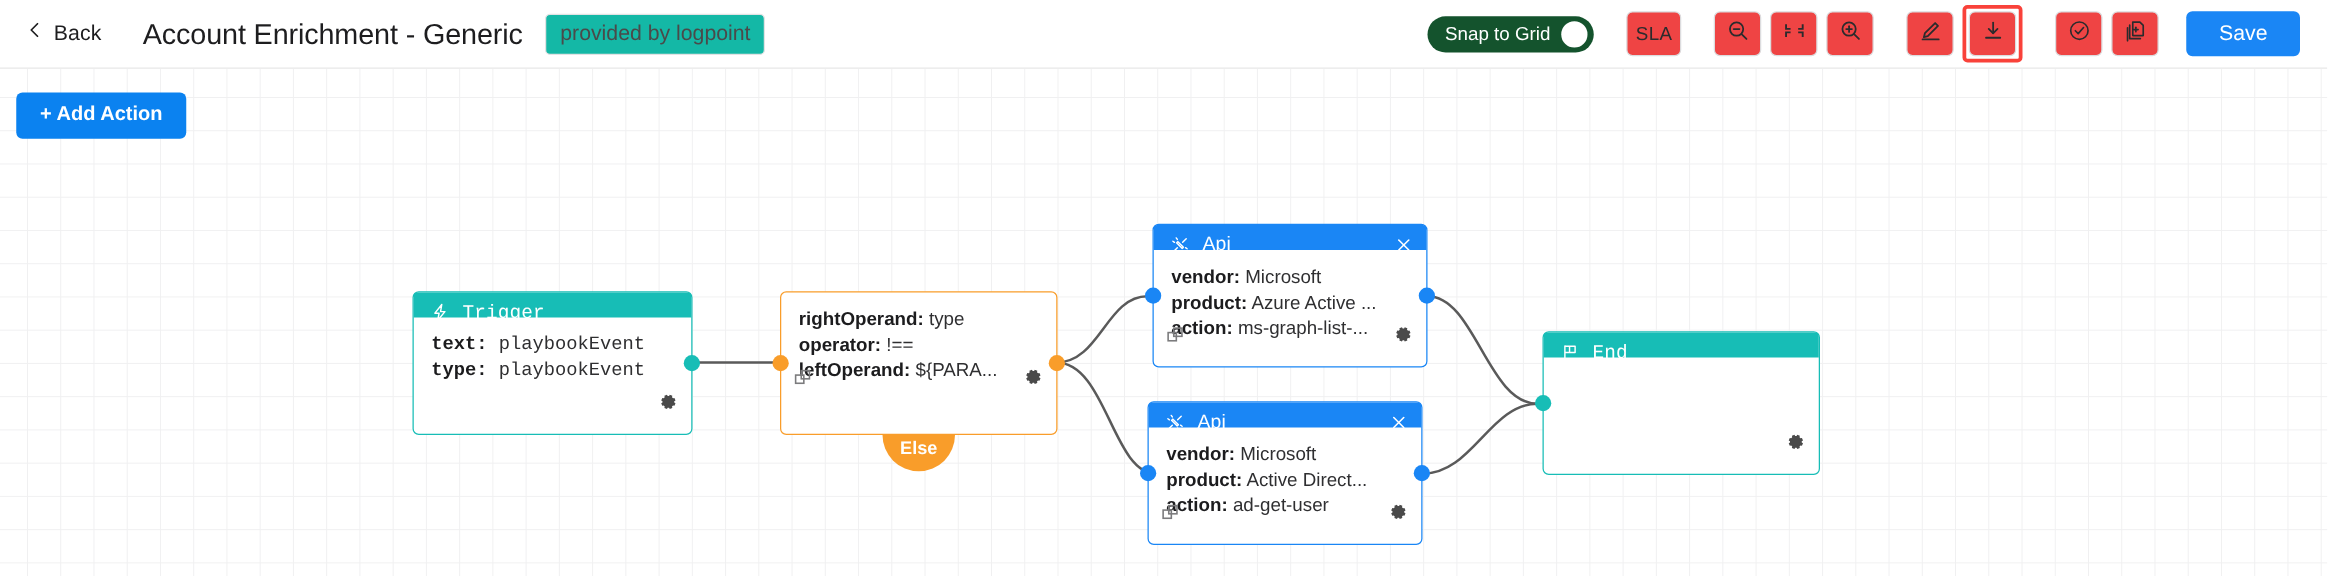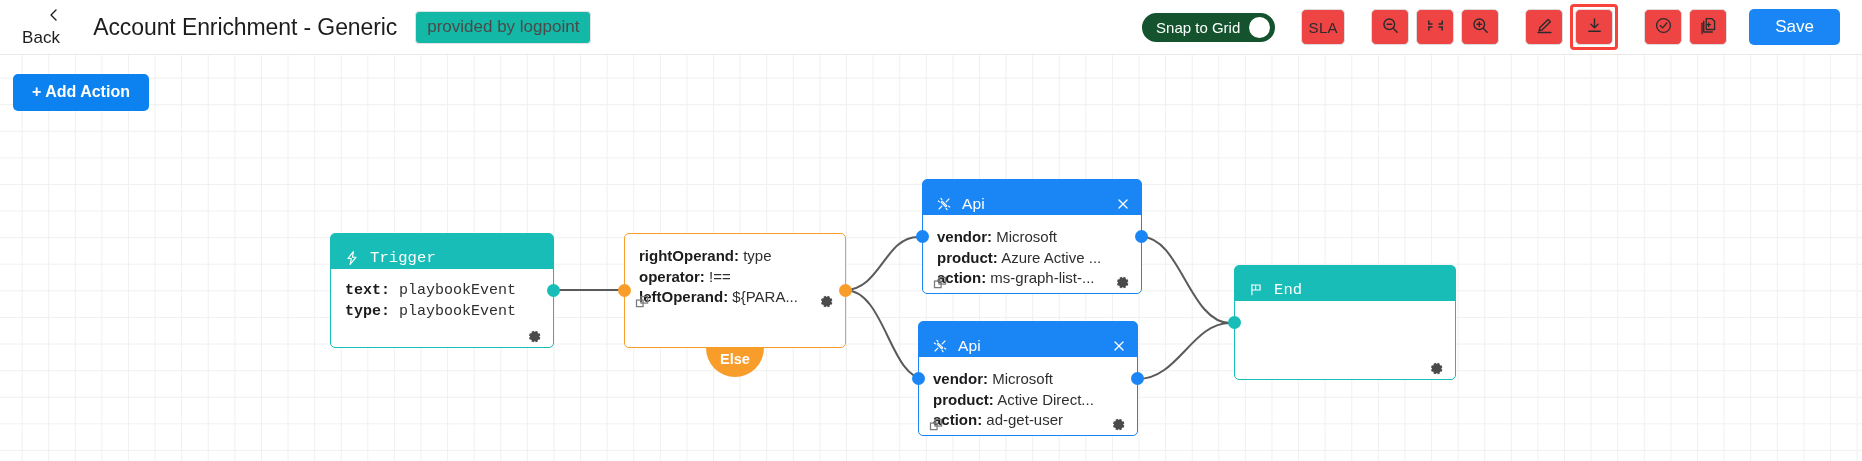--- a/index.html
+++ b/index.html
@@ -27,26 +27,25 @@
     height: 55px;
     background: #ffffff;
     border-bottom: 1px solid #e8e8e8;
     display: flex;
     align-items: center;
     box-sizing: border-box;
     z-index: 40;
   }
   .back-btn {
     display: flex;
-    align-items: flex-end;
+    align-items: flex-start;
     gap: 9px;
     margin-left: 22px;
     cursor: pointer;
     color: #1d1d1f;
-    flex-direction: column;
   }
   .back-chevron {
     display: block;
     width: 12px;
     height: 12px;
   }
   .back-label {
     font-size: 17px;
     color: #1d1d1f;
     letter-spacing: 0.1px;
@@ -200,21 +199,21 @@
 
   
   .node {
     position: absolute;
     box-sizing: border-box;
     background: #ffffff;
     border-radius: 5px;
     z-index: 10;
   }
   .node-head {
-    height: 35px;
+    height: 20px;
     display: flex;
     align-items: center;
     border-radius: 3px 3px 0 0;
     padding: 12px 10px 0 12px;
     box-sizing: border-box;
   }
   .node-head .nh-icon {
     display: flex;
     align-items: center;
     justify-content: center;

